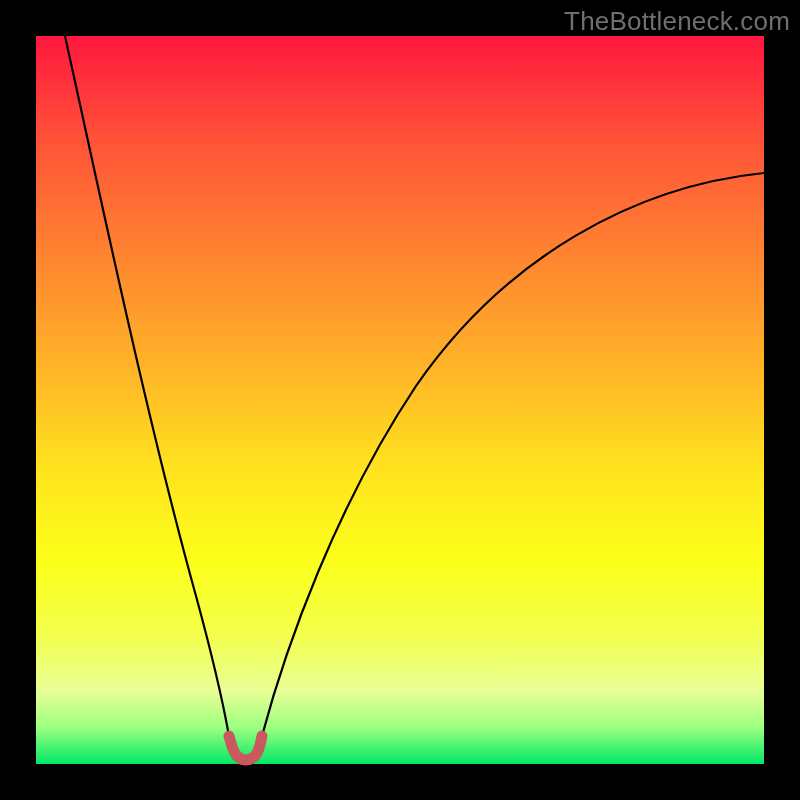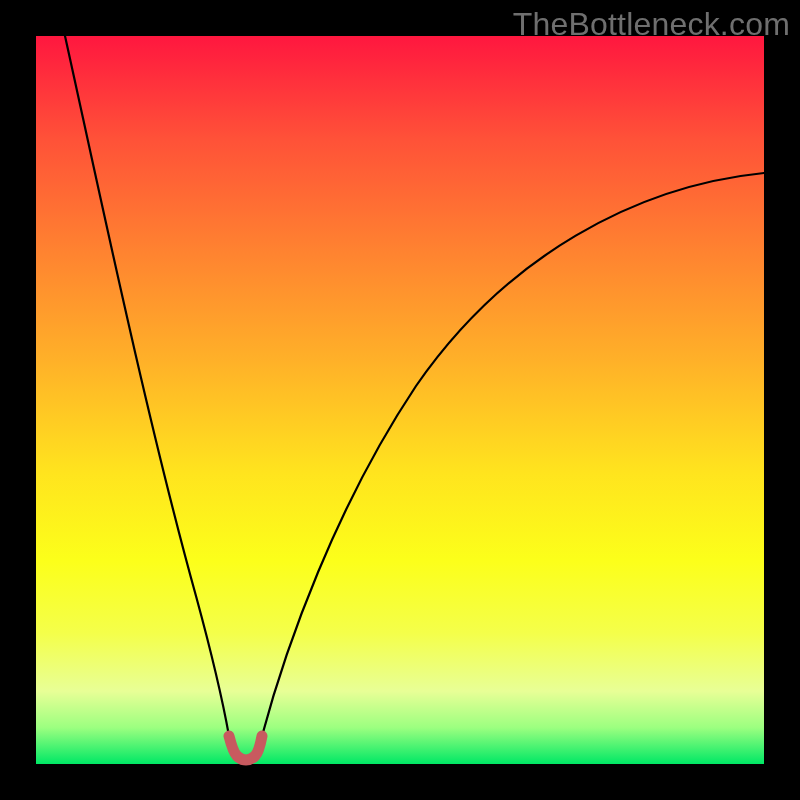--- a/index.html
+++ b/index.html
@@ -37,21 +37,21 @@
       #e8ff96 90%,
       #9cff80 95%,
       #00e865 100%
     );
   }
   .watermark {
     position: absolute;
     top: 6px;
     right: 10px;
     color: #6f6f6f;
-    font-size: 32px;
+    font-size: 26px;
     letter-spacing: 0.2px;
     font-weight: 400;
   }
   svg.curve {
     position: absolute;
     top: 0;
     left: 0;
     width: 728px;
     height: 728px;
     overflow: visible;

